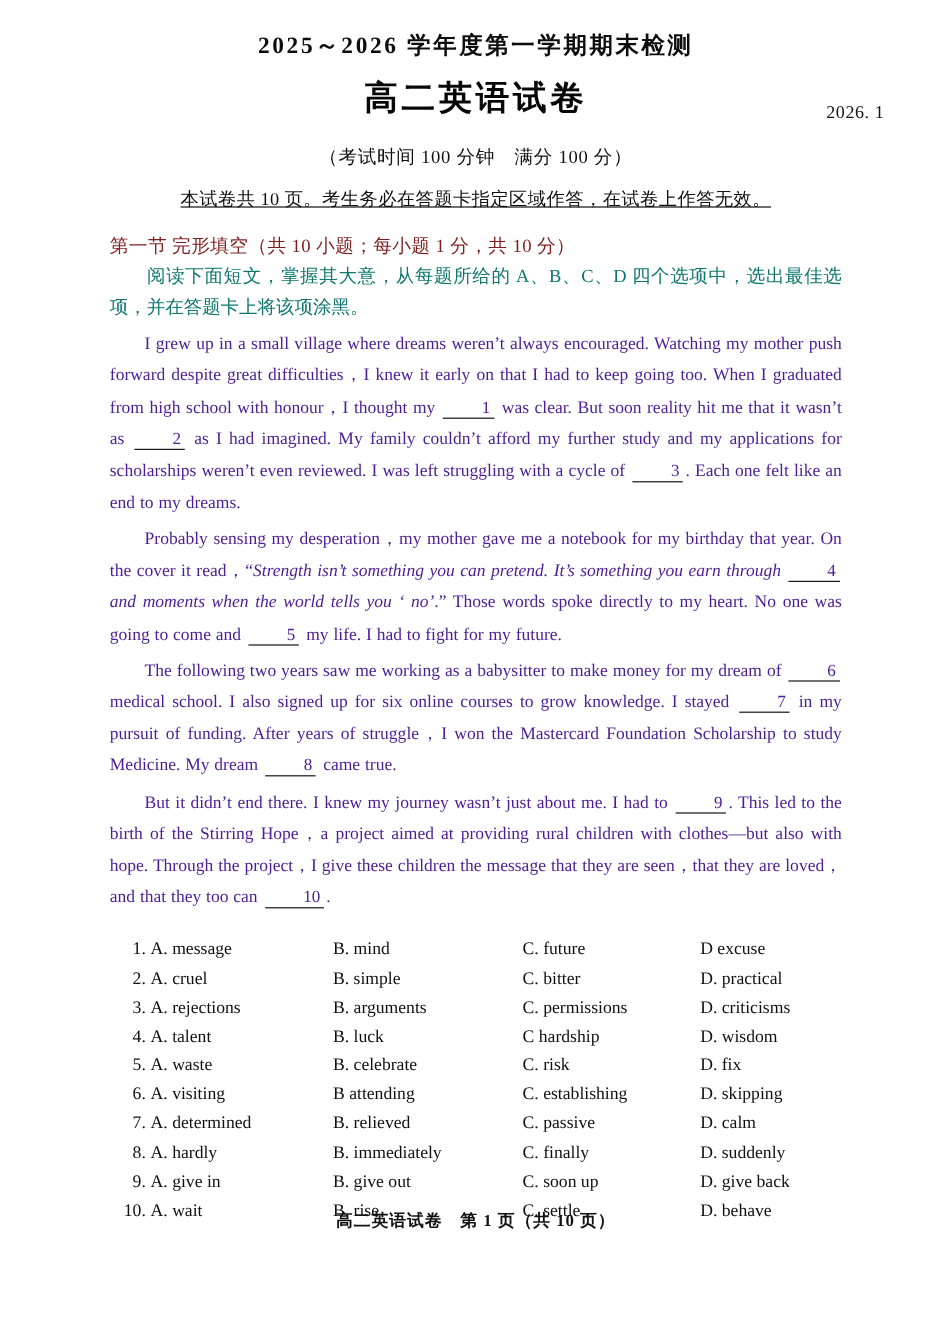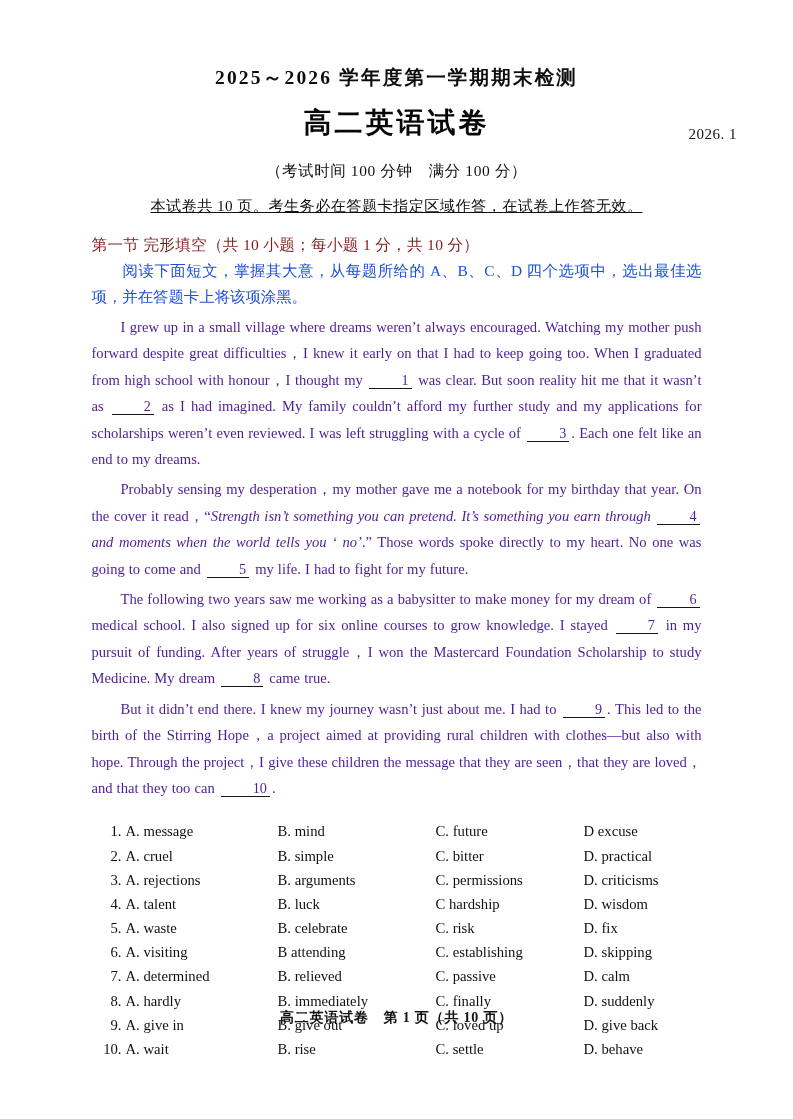--- a/index.html
+++ b/index.html
@@ -18,21 +18,21 @@
   .page {
     position: relative;
     width: 793px;
     height: 1119px;
     box-sizing: border-box;
     padding: 0;
   }
 
   
   .doc-header {
-    padding-top: 64px;
+    padding-top: 24px;
     text-align: center;
   }
   .exam-period {
     font-family: "Liberation Serif", "DejaVu Serif", serif;
     font-size: 19.5px;
     font-weight: 700;
     letter-spacing: 2.2px;
     color: #0d0d0d;
   }
   .title-row {
@@ -91,21 +91,21 @@
     margin: 0 0 2px 0;
     color: #7f1d1d;
   }
   .directions {
     font-size: 15.4px;
     line-height: 26px;
     text-align: justify;
     text-justify: inter-ideograph;
     margin: 2px 0 0 0;
     text-indent: 31px;
-    color: #1d4ed8;
+    color: #0f766e;
   }
 
   .passage {
     margin: 4px 0 0 0;
     font-size: 14.6px;
     line-height: 26.4px;
     text-align: justify;
     text-indent: 29px;
     color: #4c1d95;
     word-spacing: 0.4px;
@@ -248,21 +248,21 @@
           <span class="opt-num">8.</span>
           <span class="opt a">A. hardly</span>
           <span class="opt b">B. immediately</span>
           <span class="opt c">C. finally</span>
           <span class="opt d">D. suddenly</span>
         </li>
         <li class="option-row">
           <span class="opt-num">9.</span>
           <span class="opt a">A. give in</span>
           <span class="opt b">B. give out</span>
-          <span class="opt c">C. loved up</span>
+          <span class="opt c">C. soon up</span>
           <span class="opt d">D. give back</span>
         </li>
         <li class="option-row">
           <span class="opt-num">10.</span>
           <span class="opt a">A. wait</span>
           <span class="opt b">B. rise</span>
           <span class="opt c">C. settle</span>
           <span class="opt d">D. behave</span>
         </li>
       </ul>

